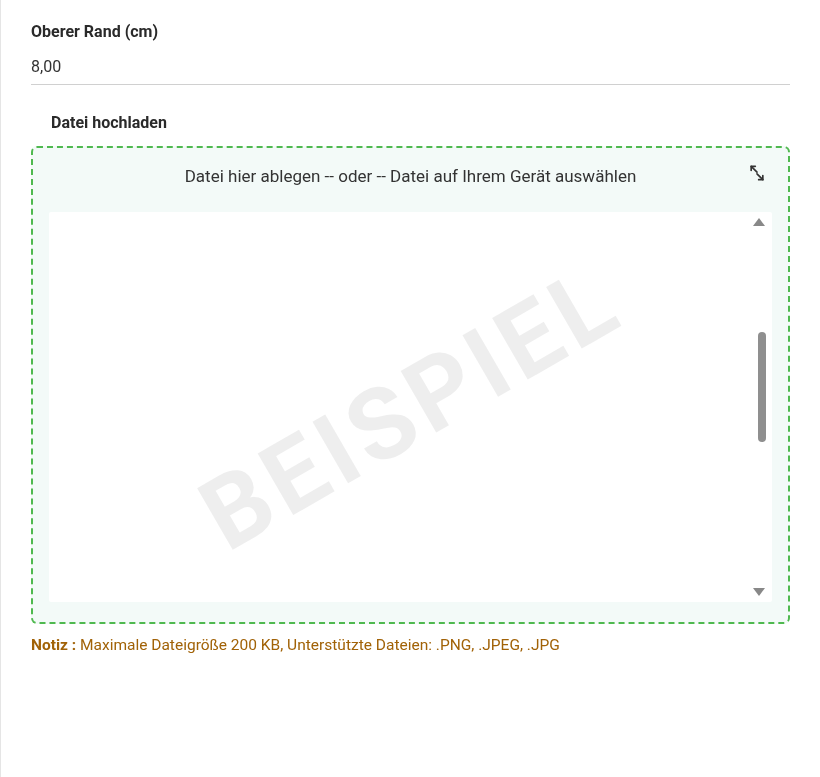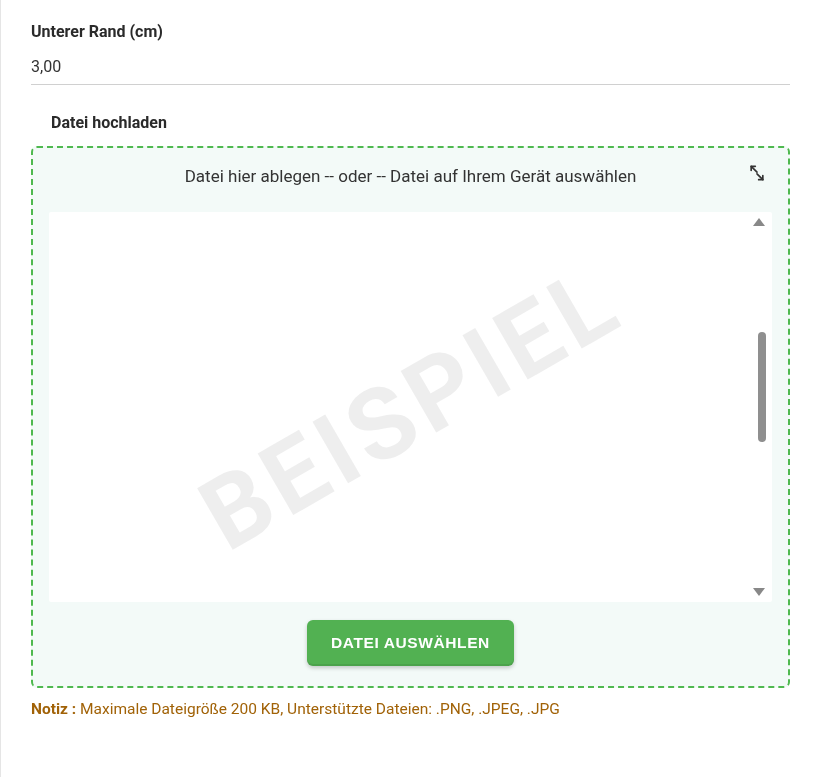--- a/index.html
+++ b/index.html
@@ -159,22 +159,22 @@
     font-weight: 700;
   }
 </style>
 </head>
 <body>
 
 <div class="page">
 
   <div class="row">
     <div class="field">
-      <label class="field-label">Unterer Rand (cm)</label>
-      <input class="field-input" type="text" value="3,00" style="">
+      <label class="field-label">Oberer Rand (cm)</label>
+      <input class="field-input" type="text" value="8,00" style="">
     </div>
   </div>
 
   <div class="upload-label">Datei hochladen</div>
 
   <div class="dropzone">
     <div class="dz-header">
       <div class="dz-hint">Datei hier ablegen -- oder -- Datei auf Ihrem Gerät auswählen</div>
       <div class="dz-expand">
         <svg viewBox="0 0 24 24" width="20" height="20" fill="none" stroke="currentColor" stroke-width="2" stroke-linecap="round" stroke-linejoin="round">
@@ -188,22 +188,19 @@
 
     <div class="preview">
       <div class="watermark">BEISPIEL</div>
       <div class="scroll-track">
         <div class="scroll-arrow up"></div>
         <div class="scroll-arrow down"></div>
       </div>
       <div class="scroll-thumb"></div>
     </div>
 
-    <div class="dz-actions">
-      <button class="btn-choose" type="button">DATEI AUSWÄHLEN</button>
-    </div>
   </div>
 
   <div class="note">
     <span class="note-label">Notiz :</span><span> Maximale Dateigröße 200 KB, Unterstützte Dateien: .PNG, .JPEG, .JPG</span>
   </div>
 
 </div>
 
 </body></html>

